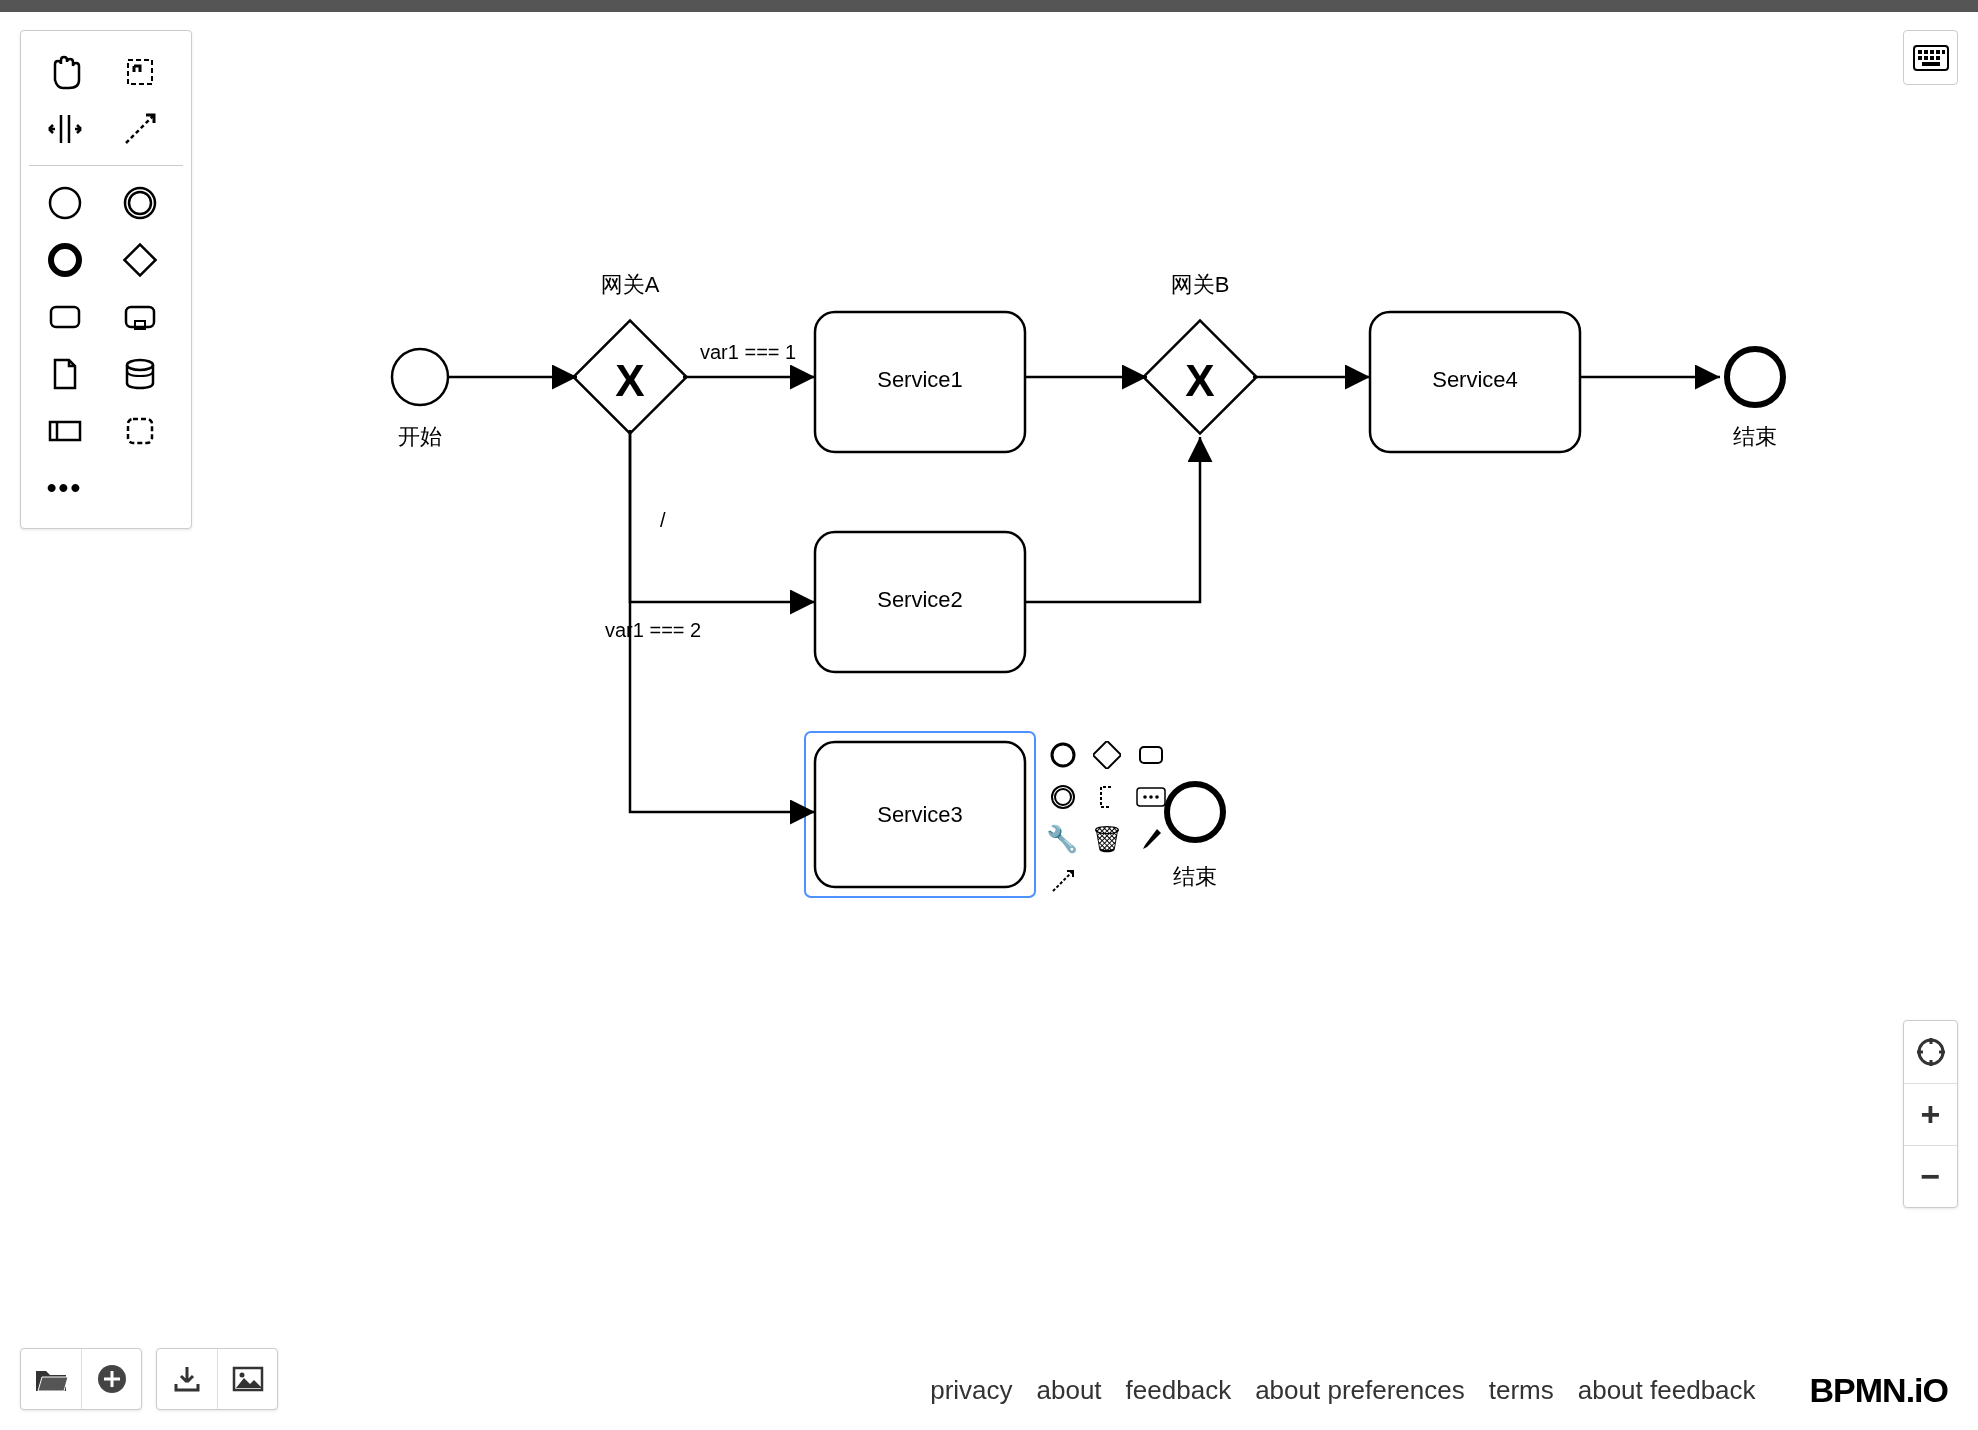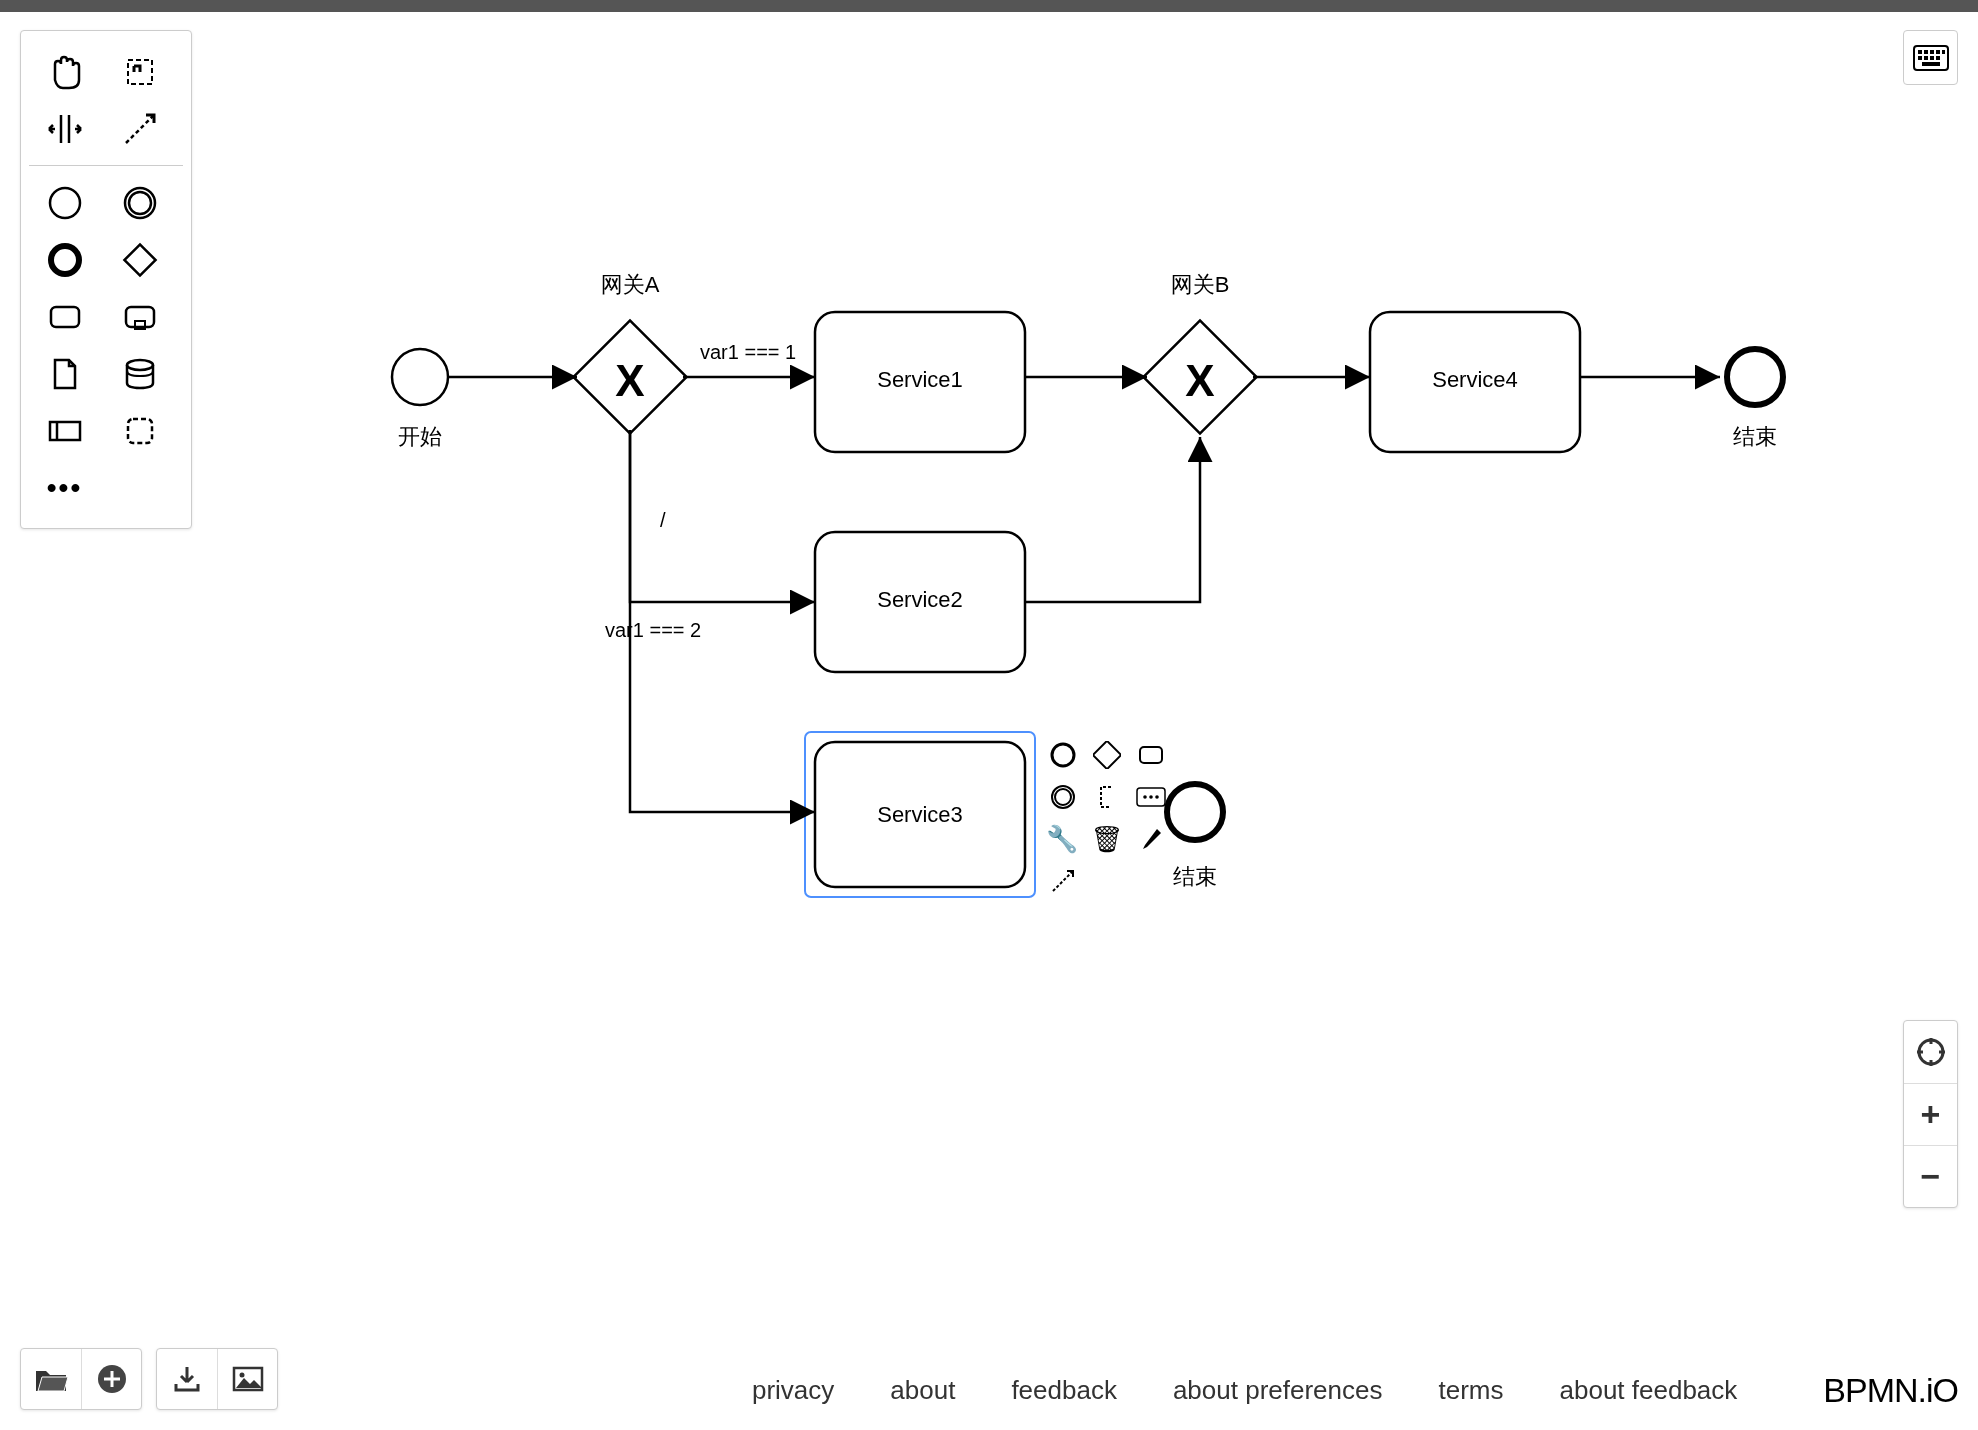--- a/index.html
+++ b/index.html
@@ -105,27 +105,27 @@
 }
 .bottom-left .grp div {
   width: 60px; height: 60px;
   display: flex; align-items: center; justify-content: center;
   font-size: 30px; cursor: pointer;
 }
 .bottom-left .grp div + div { border-left: 1px solid #ddd; }
 
 .footer {
   position: absolute;
-  bottom: 20px; right: 20px;
-  display: flex; gap: 56px;
+  bottom: 20px; right: 30px;
+  display: flex; gap: 24px;
   align-items: center;
   font-size: 26px; color: #333;
 }
 .footer a { color: #333; text-decoration: none; cursor: pointer; }
-.brand { font-size: 34px; font-weight: 400; letter-spacing: -1px; color: #000; margin-left: 30px; }
+.brand { font-size: 34px; font-weight: 700; letter-spacing: -1px; color: #000; margin-left: 30px; }
 </style>
 </head>
 <body>
 
 <div class="top-border"></div>
 
 <div class="canvas">
 <svg class="diagram" width="1978" height="1430">
   <defs>
     <marker id="arrow" markerWidth="12" markerHeight="12" refX="10" refY="5" orient="auto">

